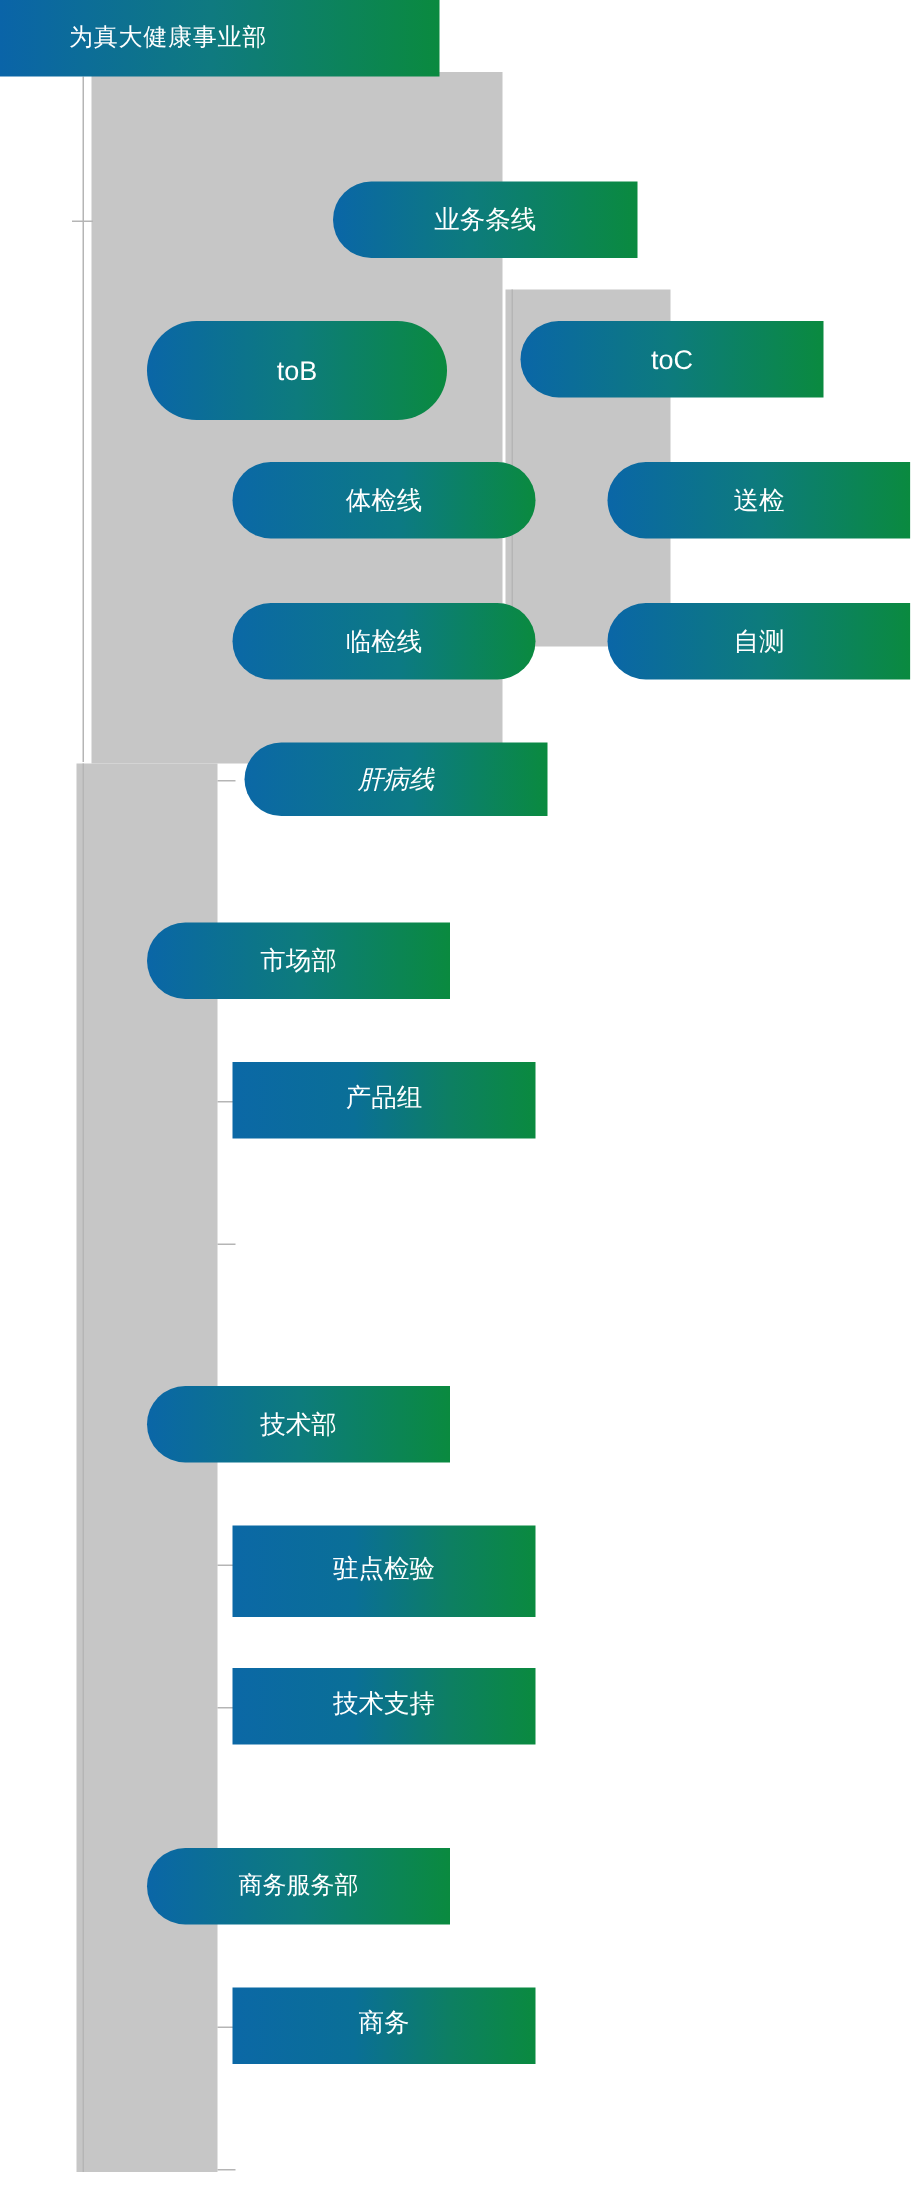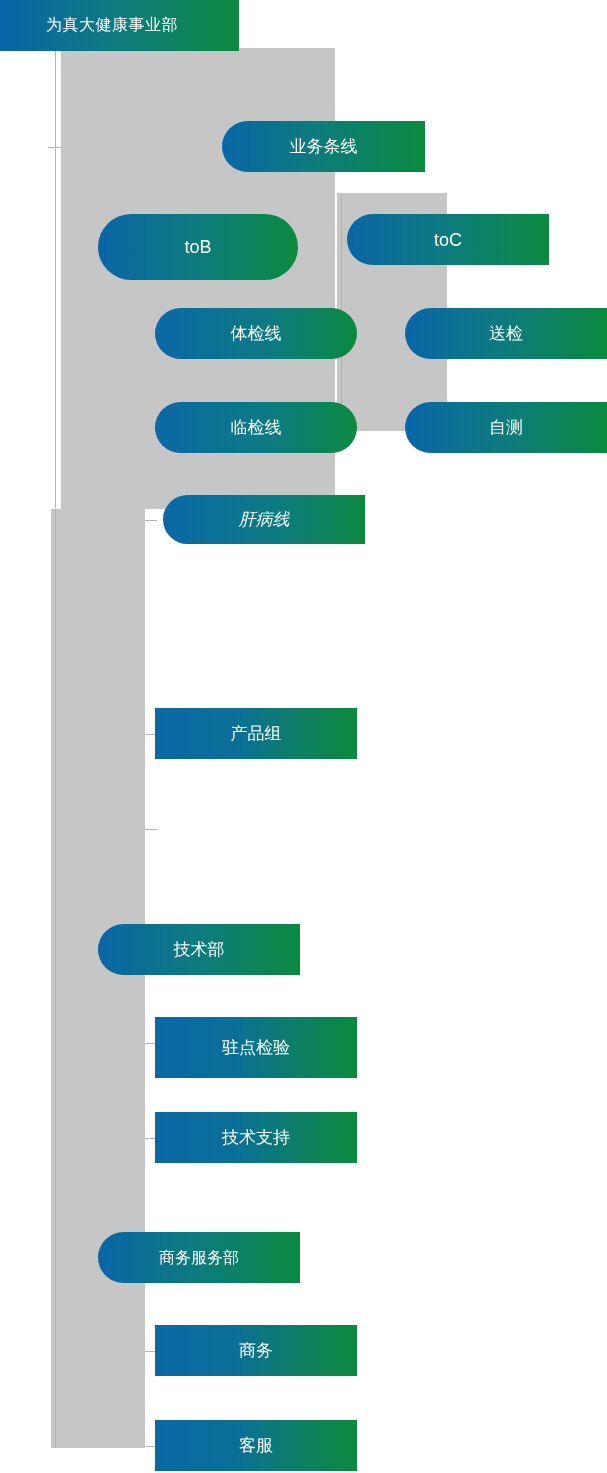--- a/index.html
+++ b/index.html
@@ -34,21 +34,21 @@
     position: absolute;
     height: 1px;
     background: #b5b5b5;
   }
 
   
   .titlebar {
     position: absolute;
     left: 0;
     top: 0;
-    width: 239px;
+    width: 293px;
     height: 51px;
     background: linear-gradient(90deg, #0a64a8 0%, #0f7a80 48%, #0a8a3f 100%);
     display: flex;
     align-items: center;
   }
   .titlebar .label {
     color: #ffffff;
     font-size: 16px;
     letter-spacing: 0.5px;
     margin-left: 46px;
@@ -73,21 +73,21 @@
 
   
   .g-wide   { background: linear-gradient(90deg, #0a66a7 0%, #0d7b7d 45%, #0a8a3f 100%); }
   .g-mid    { background: linear-gradient(90deg, #0a66a7 0%, #0d7b7d 50%, #0a8a3f 100%); }
   .g-narrow { background: linear-gradient(90deg, #0b68a6 0%, #0c7a84 55%, #0a8a3f 100%); }
   .g-flat   { background: linear-gradient(90deg, #0b68a6 0%, #0a6f97 40%, #0d7f62 72%, #0a8a3f 100%); }
 
   
   .r-both  { border-radius: 999px; }
   .r-left  { border-radius: 999px 0 0 999px; }
-  .r-none  { border-radius: 0; }
+  .r-none  { border-radius: 0; font-family: Liberation Mono, monospace; }
 
   .fs-16 { font-size: 16px; }
   .fs-17 { font-size: 17px; }
   .fs-18 { font-size: 18px; }
 </style>
 </head>
 <body>
 
 <div id="canvas">
 
@@ -137,20 +137,23 @@
   </div>
 
   <div class="node g-mid r-left fs-17" style="left:405px; top:308px; width:202px; height:51px;">
     <span class="label">送检</span>
   </div>
 
   <div class="node g-mid r-left fs-17" style="left:405px; top:402px; width:202px; height:51px;">
     <span class="label">自测</span>
   </div>
 
+  <div class="node g-mid r-left fs-17" style="left:98px; top:615px; width:202px; height:51px;">
+    <span class="label">市场部</span>
+  </div>
 
   <div class="node g-flat r-none fs-17" style="left:155px; top:708px; width:202px; height:51px;">
     <span class="label">产品组</span>
   </div>
 
 
   <div class="node g-mid r-left fs-17" style="left:98px; top:924px; width:202px; height:51px;">
     <span class="label">技术部</span>
   </div>
 
@@ -163,17 +166,14 @@
   </div>
 
   <div class="node g-mid r-left fs-16" style="left:98px; top:1232px; width:202px; height:51px;">
     <span class="label">商务服务部</span>
   </div>
 
   <div class="node g-flat r-none fs-17" style="left:155px; top:1325px; width:202px; height:51px;">
     <span class="label">商务</span>
   </div>
 
-  <div class="node g-flat r-none fs-17" style="left:155px; top:1420px; width:202px; height:51px;">
-    <span class="label">客服</span>
-  </div>
 
 </div>
 
 </body></html>

